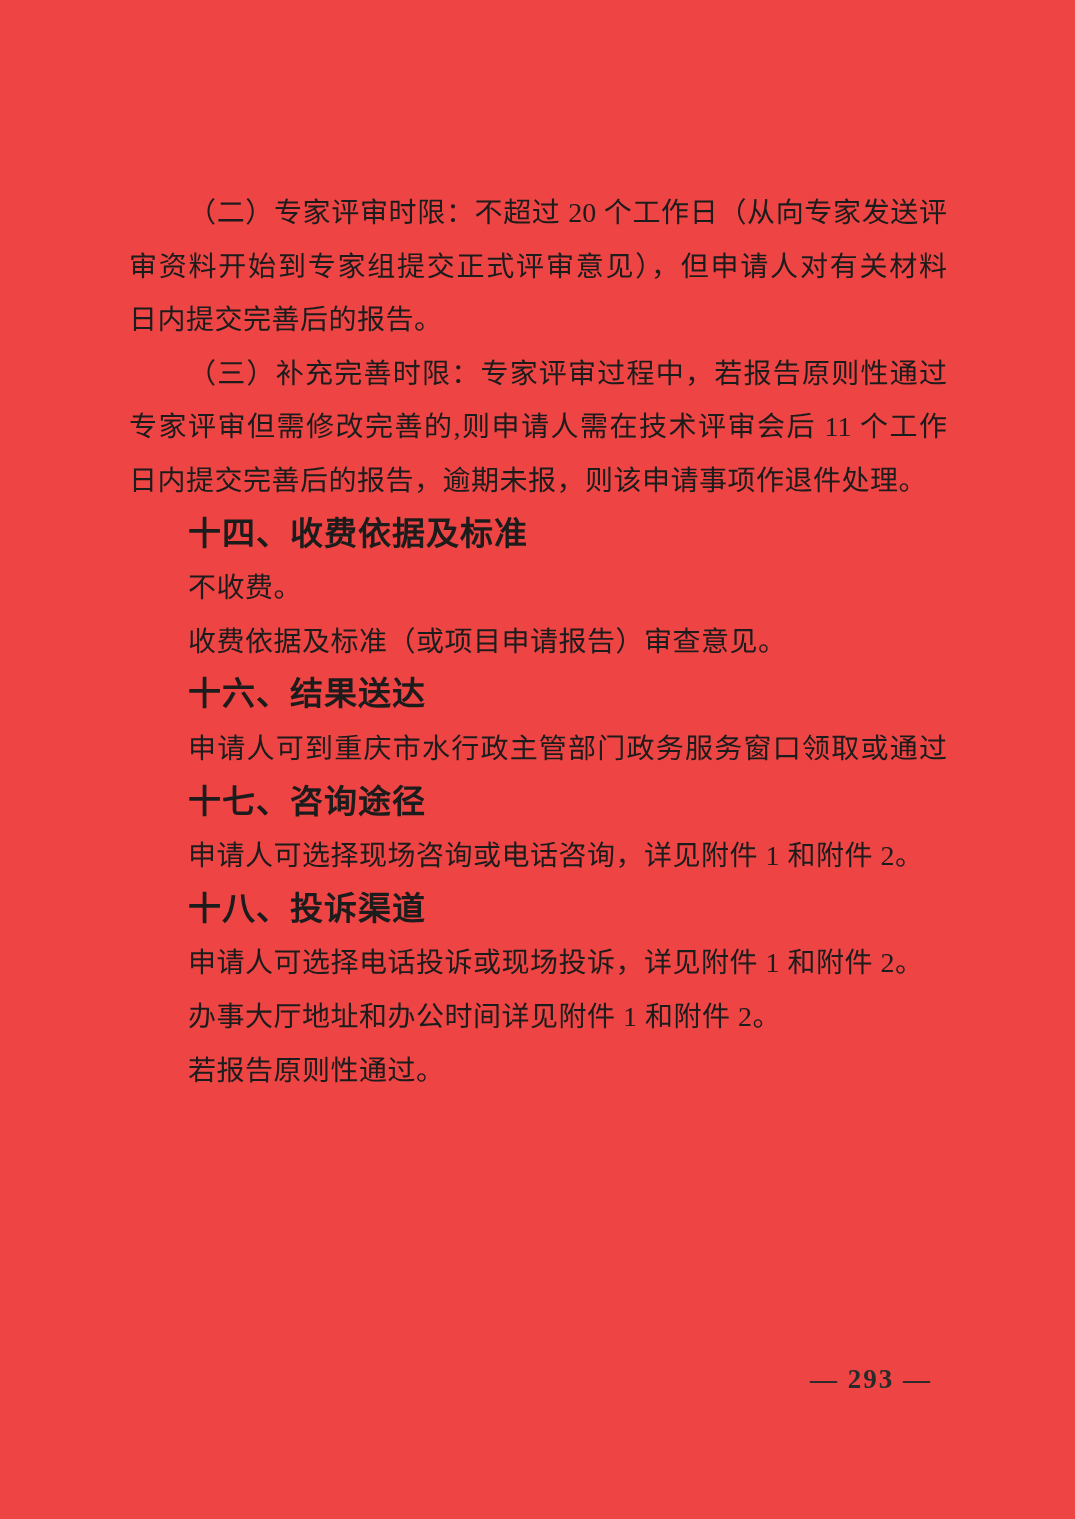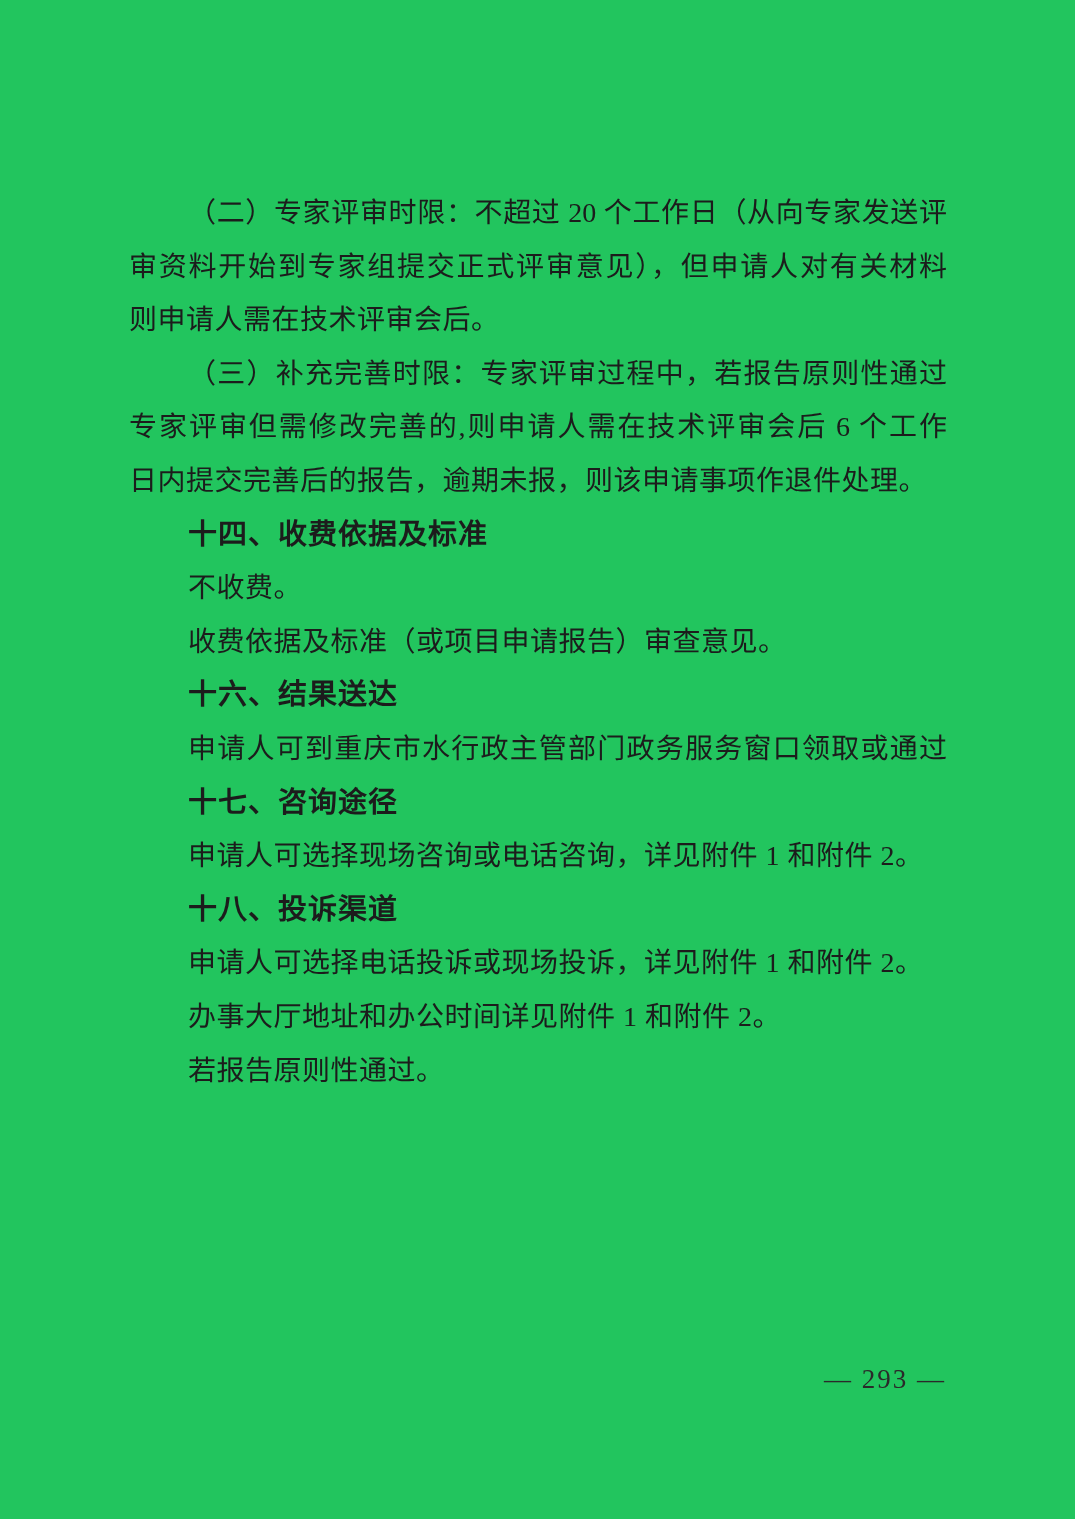--- a/index.html
+++ b/index.html
@@ -4,21 +4,21 @@
 <style>
   html, body {
     margin: 0;
     padding: 0;
     background: #ffffff;
   }
   .page {
     position: relative;
     width: 1075px;
     height: 1519px;
-    background: #22c55e;
+    background: #ef4444;
     overflow: hidden;
     font-family: "Liberation Serif", "DejaVu Serif", serif;
     color: #1c1c1c;
   }
   .content {
     position: absolute;
     left: 129px;
     top: 186px;
     width: 818px;
   }
@@ -33,51 +33,52 @@
     text-align: justify;
     text-align-last: justify;
     letter-spacing: 0;
   }
   .line.first {
     text-indent: 59px;
   }
   .heading {
     font-family: Liberation Serif, serif;
     font-weight: 700;
-    font-size: 29px;
+    font-size: 33px;
     line-height: 53.6px;
     text-indent: 59px;
     white-space: nowrap;
     letter-spacing: 1px;
   }
   .page-footer {
     position: absolute;
-    right: 129px;
+    right: 143px;
     top: 1363px;
     font-size: 27px;
     line-height: 32px;
     letter-spacing: 2px;
     color: #2a2a2a;
+    font-weight: bold;
   }
 </style>
 </head>
 <body>
 
 <div class="page">
   <div class="content">
 
     <div>
       <div class="line full first">（二）专家评审时限：不超过 20 个工作日（从向专家发送评</div>
       <div class="line full">审资料开始到专家组提交正式评审意见），但申请人对有关材料</div>
-      <div class="line">则申请人需在技术评审会后。</div>
+      <div class="line">日内提交完善后的报告。</div>
     </div>
 
     <div>
       <div class="line full first">（三）补充完善时限：专家评审过程中，若报告原则性通过</div>
-      <div class="line full">专家评审但需修改完善的,则申请人需在技术评审会后 6 个工作</div>
+      <div class="line full">专家评审但需修改完善的,则申请人需在技术评审会后 11 个工作</div>
       <div class="line">日内提交完善后的报告，逾期未报，则该申请事项作退件处理。</div>
     </div>
 
     <div class="heading">十四、收费依据及标准</div>
 
     <div>
       <div class="line first">不收费。</div>
     </div>
 
 

